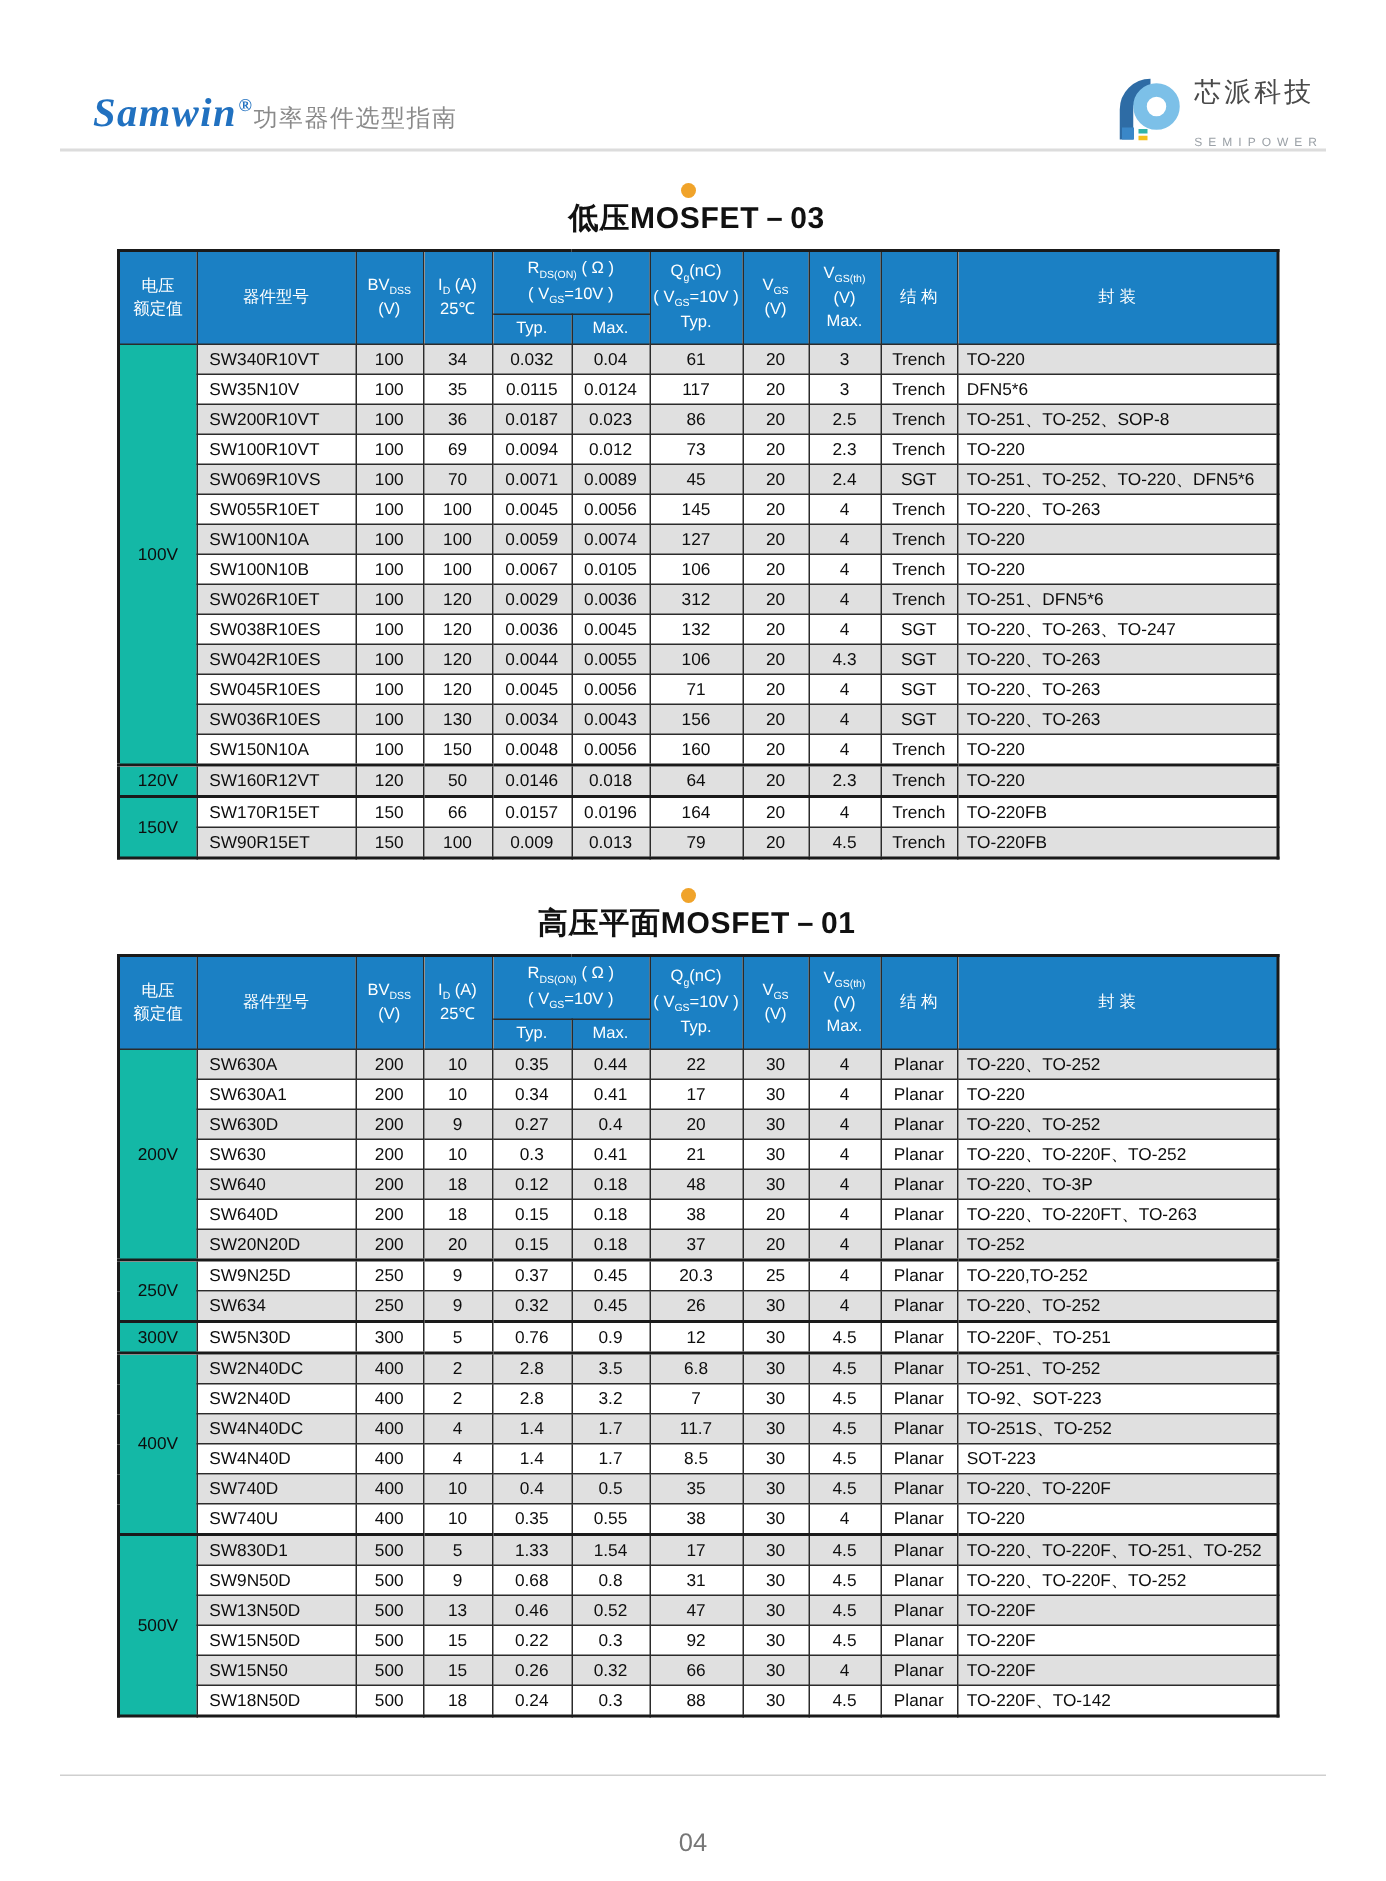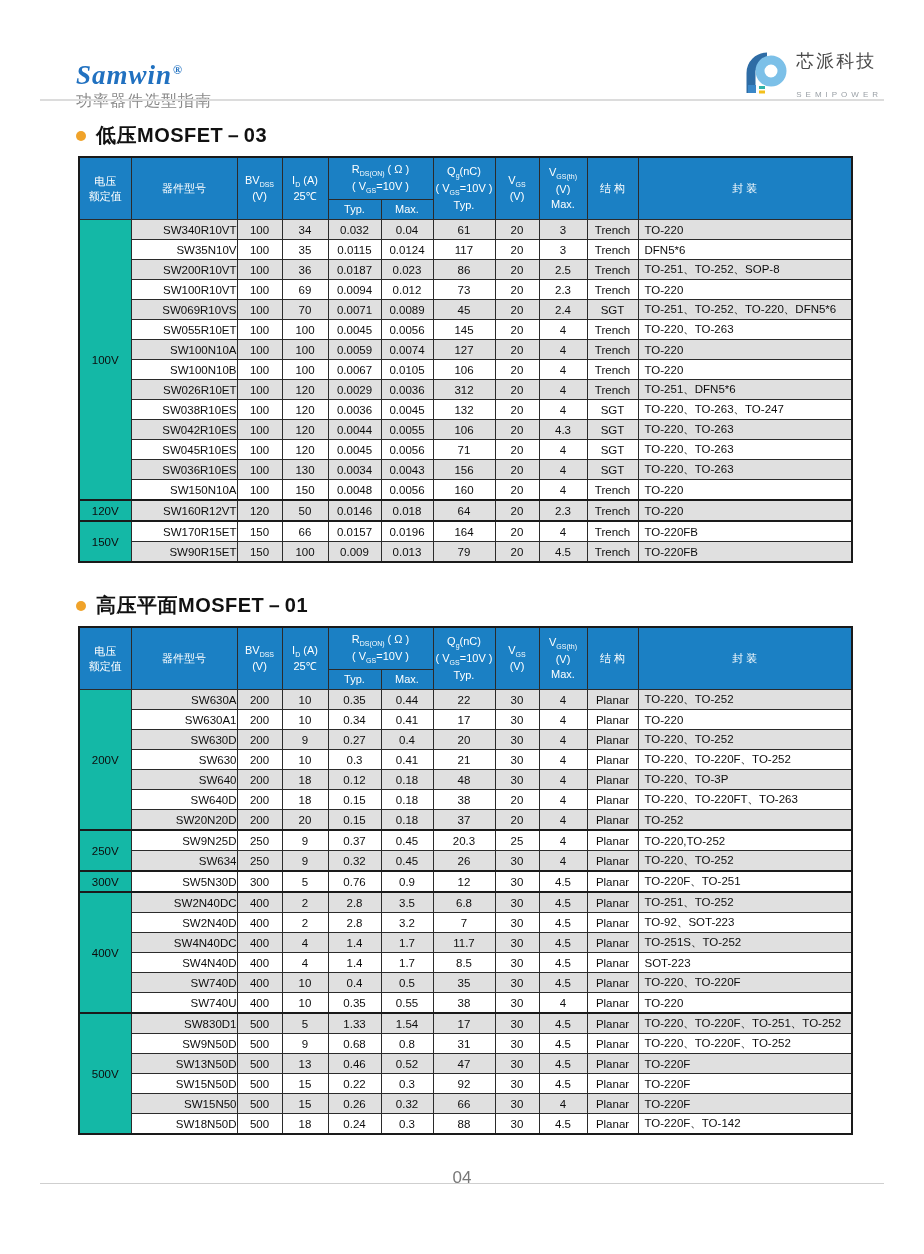--- a/index.html
+++ b/index.html
@@ -4,63 +4,63 @@
 <style>
   html,body{margin:0;padding:0;}
   body{
     width:924px;height:1254px;background:#ffffff;position:relative;
     font-family:"Liberation Sans", sans-serif;color:#111;
     -webkit-font-smoothing:antialiased;
   }
   .page{position:absolute;inset:0;overflow:hidden;}
 
   
-  .top-header{position:absolute;left:62px;top:60px;display:flex;align-items:baseline;flex-direction:column;}
+  .top-header{position:absolute;left:62px;top:60px;display:flex;align-items:baseline;}
   .brand{
     font-family:"Liberation Serif", serif;font-style:italic;font-weight:bold;
     font-size:27px;color:var(--brand-blue,#2171c0);letter-spacing:1px;
   }
   .brand sup{font-size:12px;font-style:normal;margin-left:1px;}
-  .subtitle{margin-left:14px;font-size:16px;color:var(--subtitle-gray,#8a8a8a);letter-spacing:1px;text-align:right;}
+  .subtitle{font-size:16px;color:var(--subtitle-gray,#8a8a8a);letter-spacing:1px;text-align:right;}
   .logo{position:absolute;right:42px;top:52px;display:flex;align-items:center;}
   .logo-text{margin-left:8px;display:flex;flex-direction:column;}
   .logo-cn{font-size:18px;color:#4a4a4a;letter-spacing:2px;line-height:1.1;}
   .logo-en{font-size:8px;color:#9aa0a6;letter-spacing:4px;margin-top:18px;}
   .header-rule{position:absolute;left:40px;right:40px;top:99px;border-top:2px solid #dcdcdc;}
 
   
   .section{position:absolute;left:78px;width:773px;}
   #section-1{top:122px;}
   #section-2{top:592px;}
   .sec-title{display:flex;align-items:center;margin:0 0 7px 0;
-    font-size:20px;font-weight:bold;color:var(--title-black,#111);letter-spacing:0.5px;}
+    font-size:20px;font-weight:bold;color:var(--title-black,#111);letter-spacing:0.5px;flex-direction:column;}
   .bullet{width:10px;height:10px;border-radius:50%;background:var(--bullet-orange,#f0a32a);
     margin-right:10px;flex:0 0 auto;margin-left:-2px;}
 
   
   table.spec{border-collapse:collapse;table-layout:fixed;width:773px;
     border:2px solid var(--border-dark,#1a1a1a);}
   .spec th,.spec td{border:1px solid #2b2b2b;overflow:hidden;white-space:nowrap;padding:0;}
   .spec thead th{
     background:var(--header-blue,#1b80c4);color:#fff;font-weight:normal;
     font-size:11px;line-height:1.35;text-align:center;vertical-align:middle;
   }
   .spec thead sub{font-size:7px;}
   .spec tr.h1 th{height:41px;}
   .spec tr.h2 th{height:19px;}
   .spec td{height:19px;font-size:11.5px;text-align:center;color:#0d0d0d;}
-  .spec td.part{text-align:right;padding-left:8px;}
+  .spec td.part{text-align:left;padding-left:8px;}
   .spec td.pkg{text-align:left;padding-left:6px;}
   .spec tr.stripe td:not(.group){background:var(--stripe-gray,#e0e0e0);}
   .spec td.group{background:#14b8a6;}
   .spec tr.gsep td{border-top:2px solid var(--border-dark,#1a1a1a);}
 
   
   .footer-rule{position:absolute;left:40px;right:40px;top:1183px;border-top:1px solid #cfcfcf;}
-  .page-num{position:absolute;top:1168px;left:0;width:100%;text-align:center;
+  .page-num{position:absolute;top:1219px;left:0;width:100%;text-align:center;
     font-size:17px;color:var(--footer-gray,#777);}
 </style>
 </head>
 <body>
 
 <div class="page">
 
   <div class="top-header">
     <span class="brand"><span>Samwin</span><sup>®</sup></span>
     <span class="subtitle">功率器件选型指南</span>

